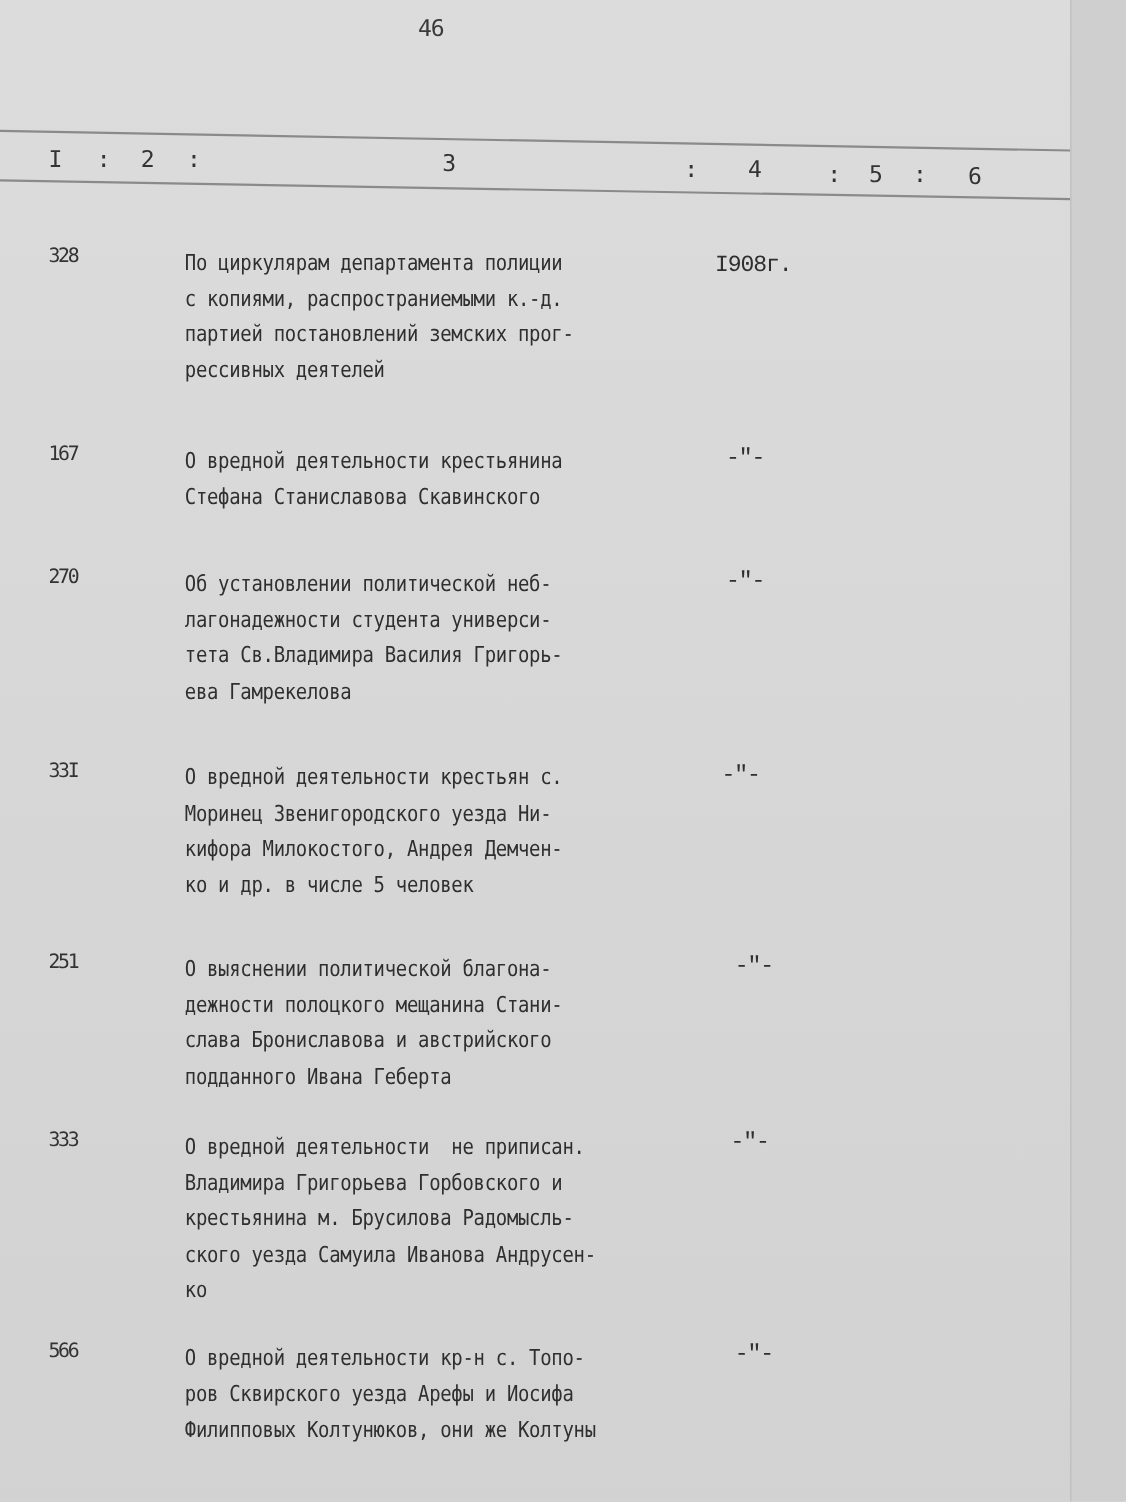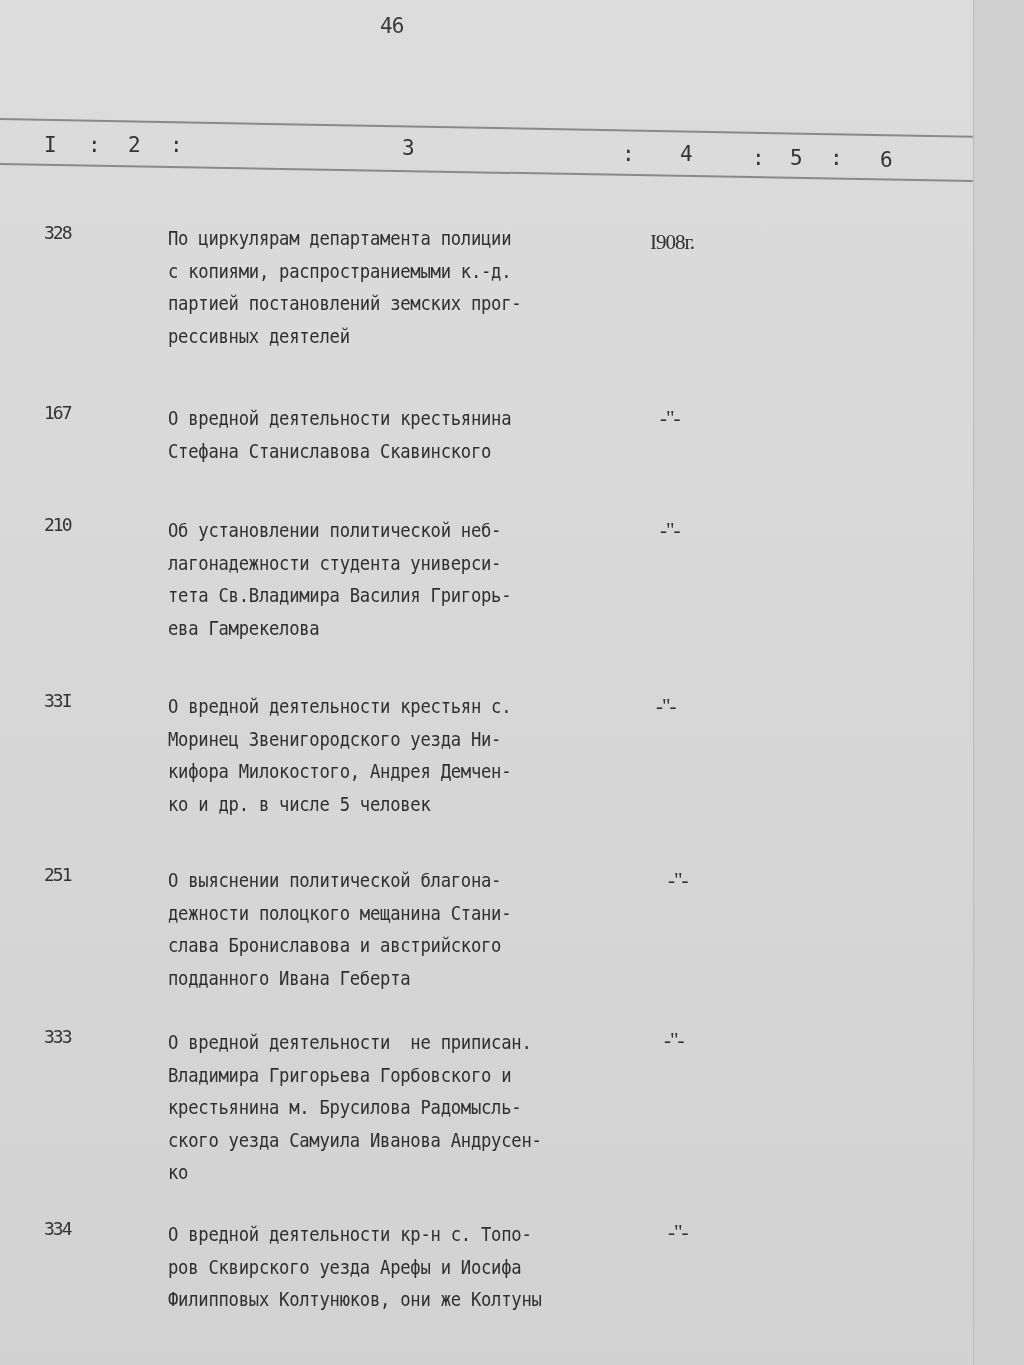--- a/index.html
+++ b/index.html
@@ -39,21 +39,21 @@
   }
   .entry-text {
     position: absolute; left: 168px; top: 0; width: 500px;
     font-size: 20px; line-height: 32.5px; letter-spacing: -0.3px;
     white-space: pre; color: #2f2f2f;
     font-family: "DejaVu Sans Mono", monospace;
     transform: scaleX(0.86); transform-origin: left top;
   }
   .entry-date {
     position: absolute; top: 0; font-size: 21px; color: #2f2f2f;
-    font-family: Liberation Serif, serif; letter-spacing: -1px;
+    font-family: Liberation Mono, monospace; letter-spacing: -1px;
   }
 </style>
 </head>
 <body>
 
 <div class="page">
   <div class="page-number">46</div>
 
   <div class="rule top"></div>
   <div class="rule bottom"></div>
@@ -82,21 +82,21 @@
   </div>
 
   <div class="entry" style="top:402px">
     <span class="entry-num">167</span>
     <div class="entry-text">О вредной деятельности крестьянина
 Стефана Станиславова Скавинского</div>
     <span class="entry-date" style="left:660px;top:4px">-"-</span>
   </div>
 
   <div class="entry" style="top:514px">
-    <span class="entry-num">210</span>
+    <span class="entry-num">270</span>
     <div class="entry-text">Об установлении политической неб-
 лагонадежности студента универси-
 тета Св.Владимира Василия Григорь-
 ева Гамрекелова</div>
     <span class="entry-date" style="left:660px;top:4px">-"-</span>
   </div>
 
   <div class="entry" style="top:690px">
     <span class="entry-num">33I</span>
     <div class="entry-text">О вредной деятельности крестьян с.
@@ -119,21 +119,21 @@
     <span class="entry-num">333</span>
     <div class="entry-text">О вредной деятельности  не приписан.
 Владимира Григорьева Горбовского и
 крестьянина м. Брусилова Радомысль-
 ского уезда Самуила Иванова Андрусен-
 ко</div>
     <span class="entry-date" style="left:664px;top:2px">-"-</span>
   </div>
 
   <div class="entry" style="top:1218px">
-    <span class="entry-num">334</span>
+    <span class="entry-num">566</span>
     <div class="entry-text">О вредной деятельности кр-н с. Топо-
 ров Сквирского уезда Арефы и Иосифа
 Филипповых Колтунюков, они же Колтуны</div>
     <span class="entry-date" style="left:668px;top:2px">-"-</span>
   </div>
 </div>
 
 <div class="page-edge"></div>
 
 </body></html>

